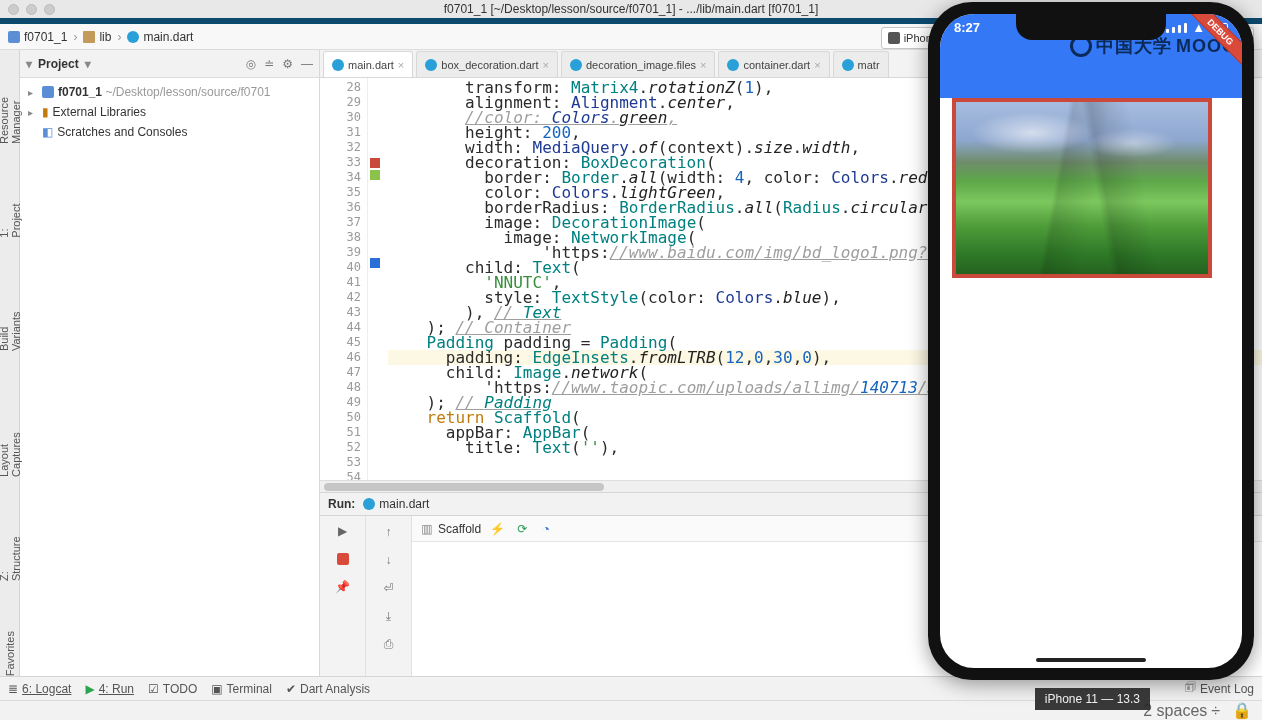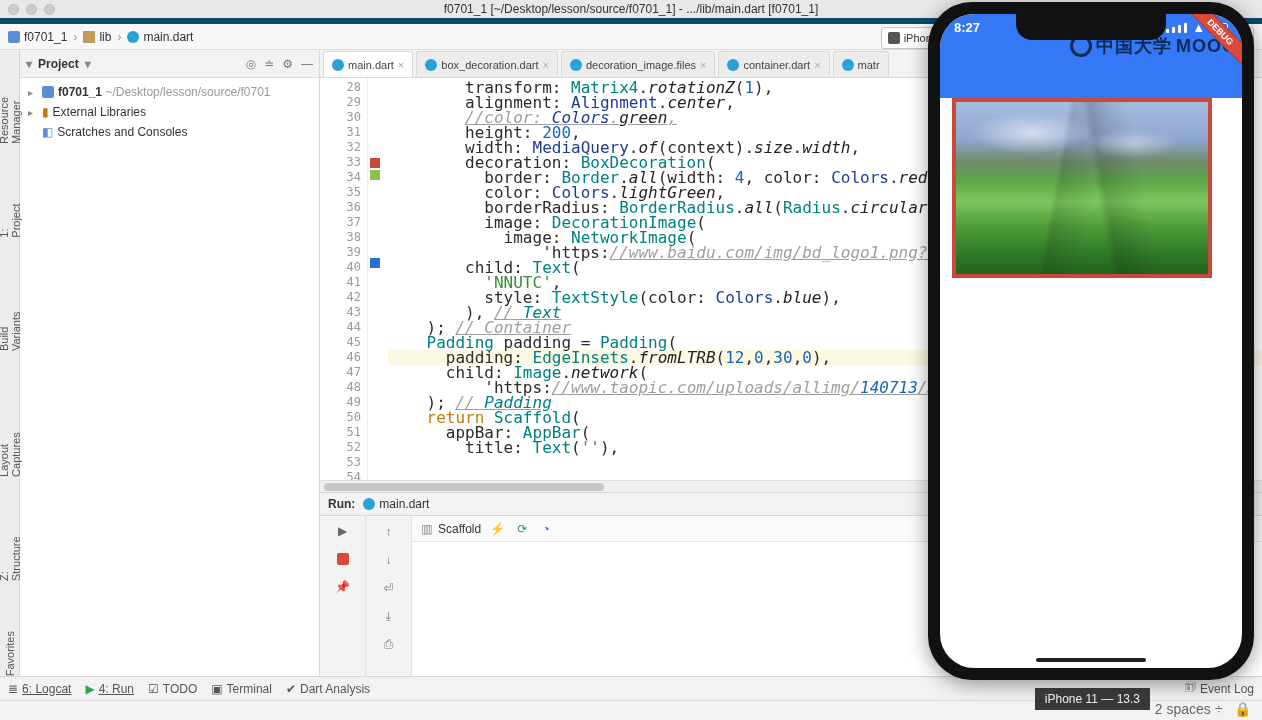--- a/index.html
+++ b/index.html
@@ -60,21 +60,21 @@
   .run-mid { flex:1; display:flex; flex-direction:column;}
   .run-tabs { height:26px; display:flex; align-items:center; gap:10px; padding:0 8px; border-bottom:1px solid #e5e5e5; background:#fafafa;}
   .run-tabs .ct { display:flex; align-items:center; gap:4px; font-size:12px;}
   .run-tabs .ic { width:14px; height:14px; display:flex; align-items:center; justify-content:center; color:#888;}
   .console { flex:1; padding:6px 10px; font-family: Menlo, monospace; font-size:12px; line-height:15px; color:#333; white-space:pre;}
   .run-rail { width:46px; background:#f3f3f3; border-right:1px solid #e1e1e1; display:flex; flex-direction:column; align-items:center; gap:4px; padding-top:4px;}
   .run-rail .rb { width:28px; height:24px; display:flex; align-items:center; justify-content:center; color:#777; border:1px solid transparent; border-radius:3px;}
   .bottombar { height:24px; background:#f2f2f2; border-top:1px solid #d5d5d5; display:flex; align-items:center; padding:0 8px; gap:14px;}
   .bottombar .bt { display:flex; align-items:center; gap:4px; color:#555; font-size:12px;}
   .bottombar .sp { flex:1;}
-  .statusbar { height:20px; background:#f2f2f2; border-top:1px solid #dcdcdc; display:flex; align-items:flex-start; justify-content:flex-end; padding:0 10px; gap:12px; font-size:14px; color:#666;}
+  .statusbar { height:20px; background:#f2f2f2; border-top:1px solid #dcdcdc; display:flex; align-items:flex-end; justify-content:flex-end; padding:0 10px; gap:12px; font-size:16px; color:#666;}
   .statusbar .li { display:flex; align-items:center; gap:4px;}
   
   .phone { position:absolute; top:2px; right:8px; width:326px; height:678px; background:#111; border-radius:44px; padding:12px; box-shadow:0 4px 20px rgba(0,0,0,0.4);}
   .phone-screen { width:100%; height:100%; background:#fff; border-radius:34px; overflow:hidden; position:relative;}
   .notch { position:absolute; top:0; left:50%; transform:translateX(-50%); width:150px; height:26px; background:#111; border-radius:0 0 16px 16px; z-index:5;}
   .status-row { height:40px; background:#3478f6; display:flex; align-items:flex-start; padding:6px 14px 0; color:#fff; font-size:13px; font-weight:600; justify-content:space-between;}
   .sig { display:flex; gap:3px; align-items:flex-end;}
   .sig .b { width:3px; background:#fff; border-radius:1px;}
   .appbar { height:44px; background:#3478f6; display:flex; align-items:center; padding:0 12px;}
   .mooc { position:absolute; top:20px; right:6px; color:#0b2a57; font-weight:800; font-size:18px; letter-spacing:1px; display:flex; align-items:center; gap:4px; z-index:3;}

